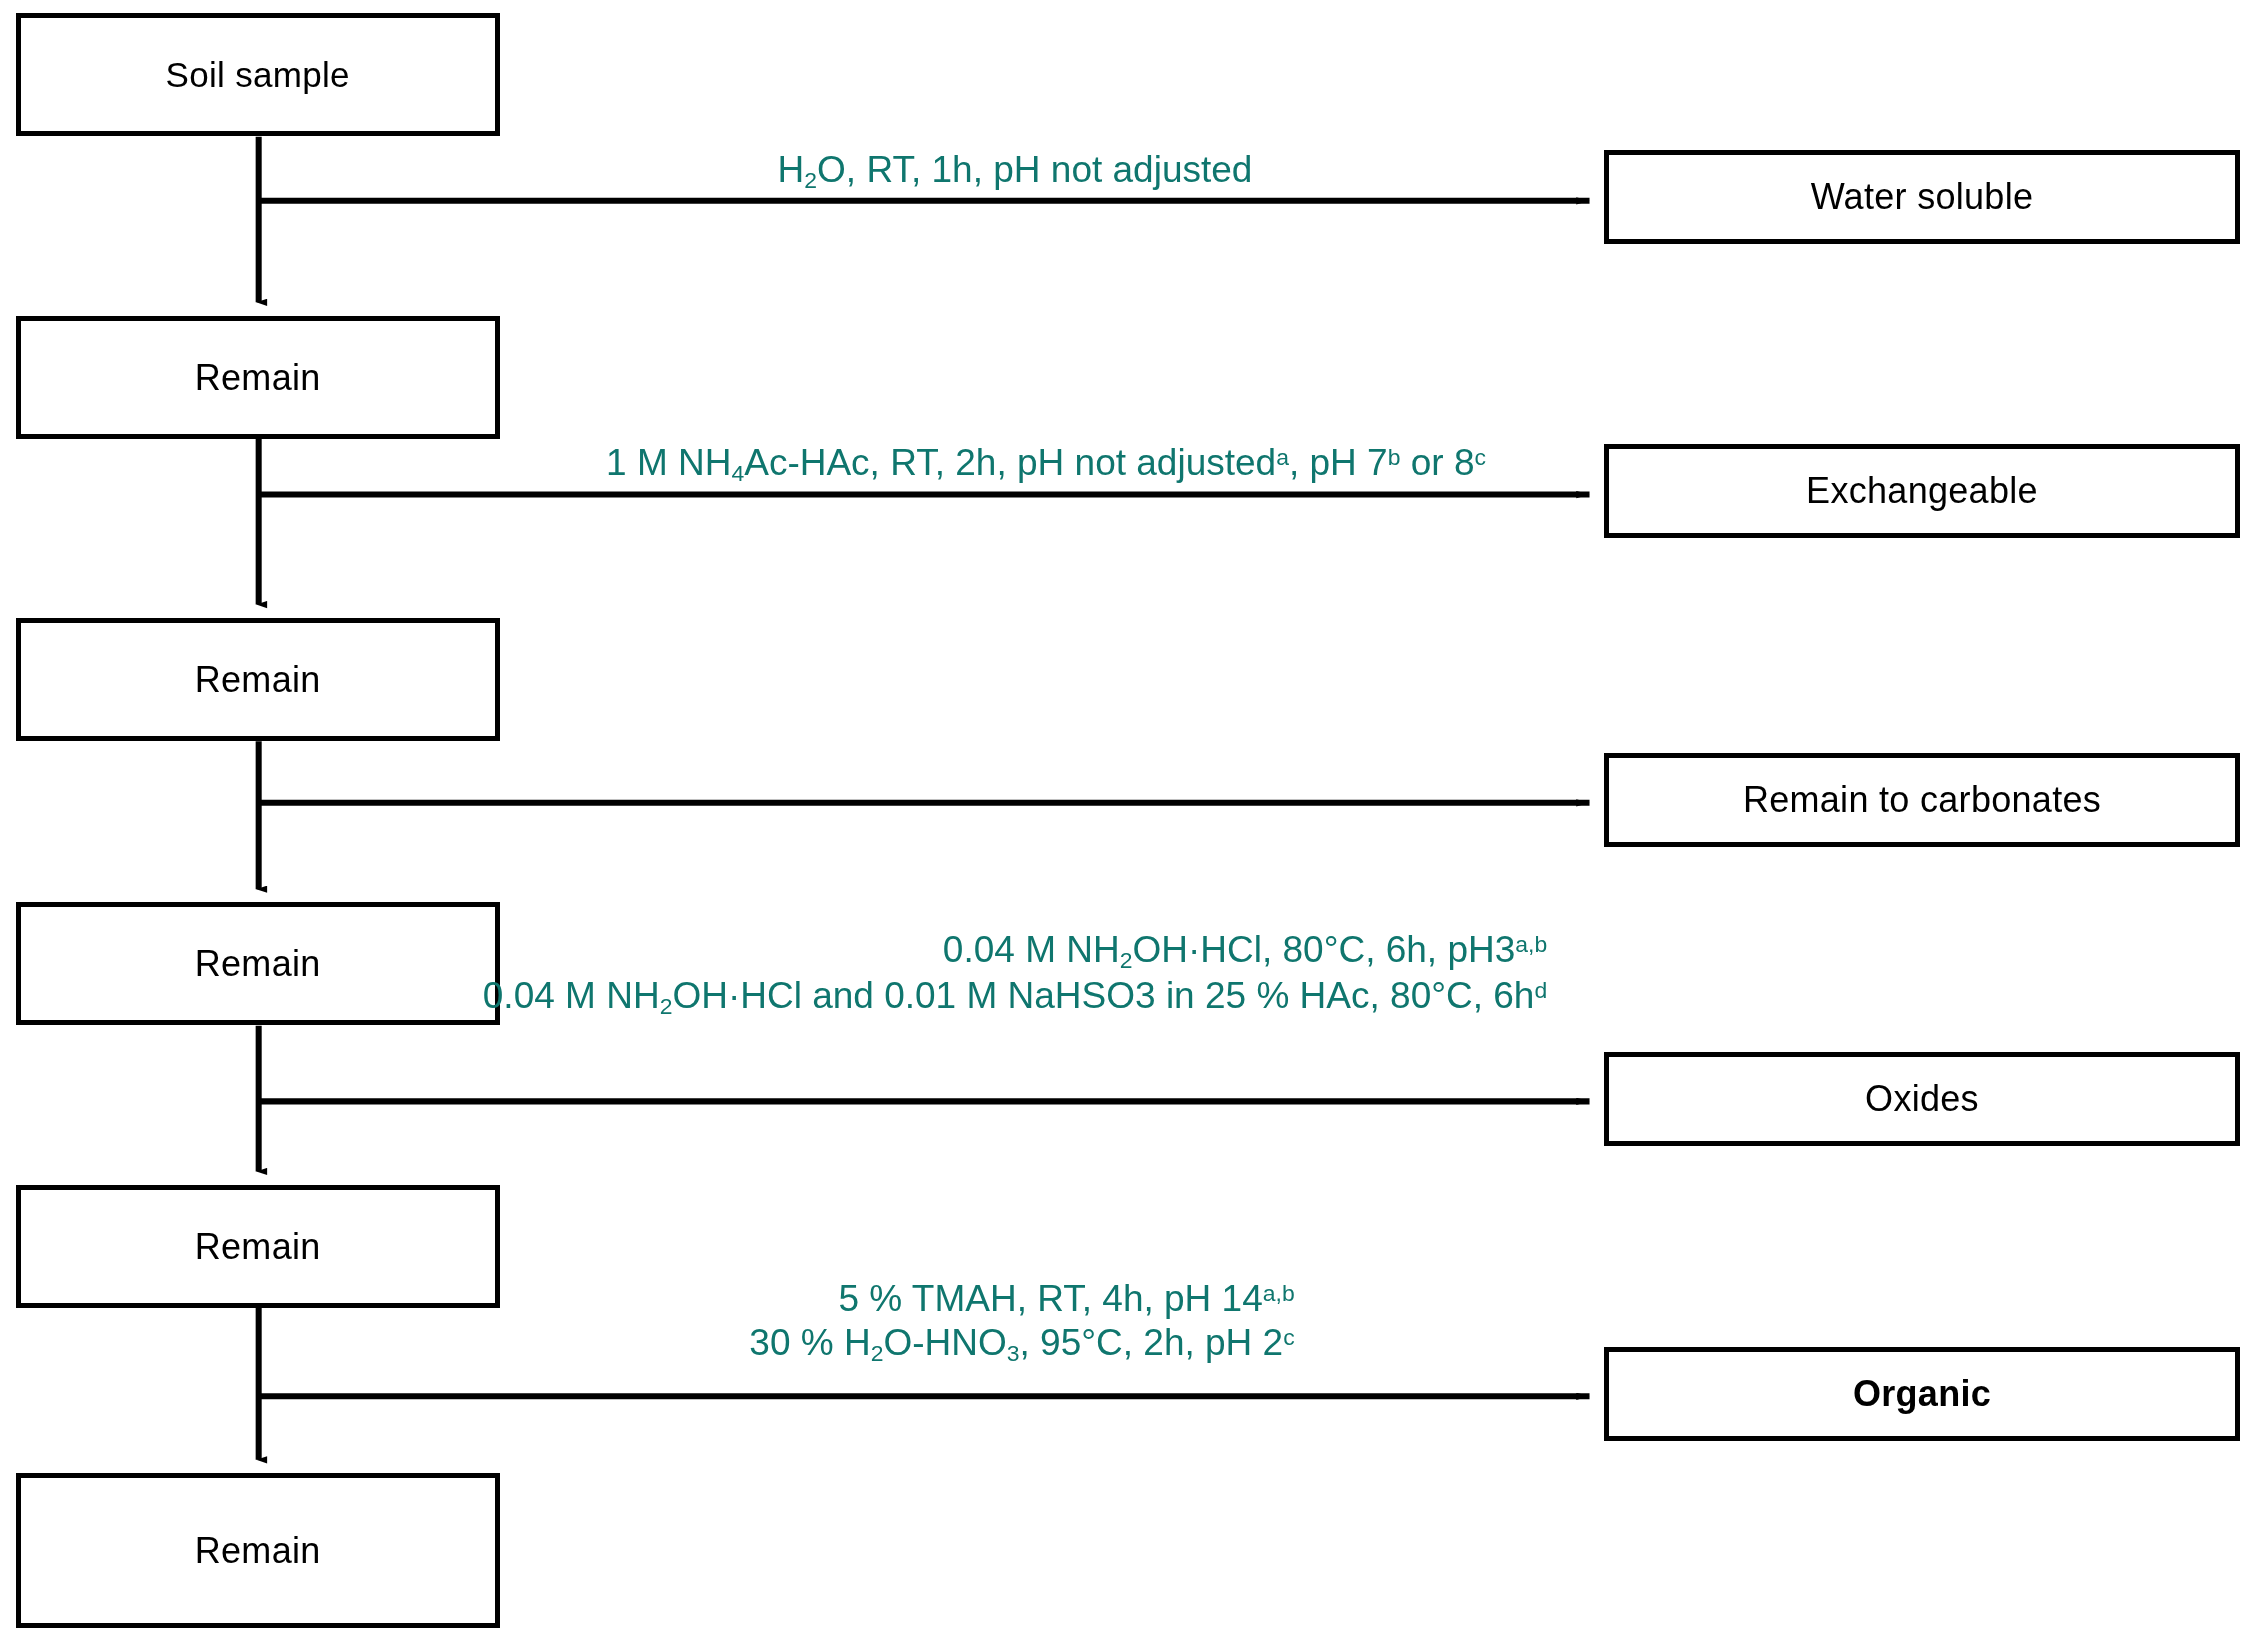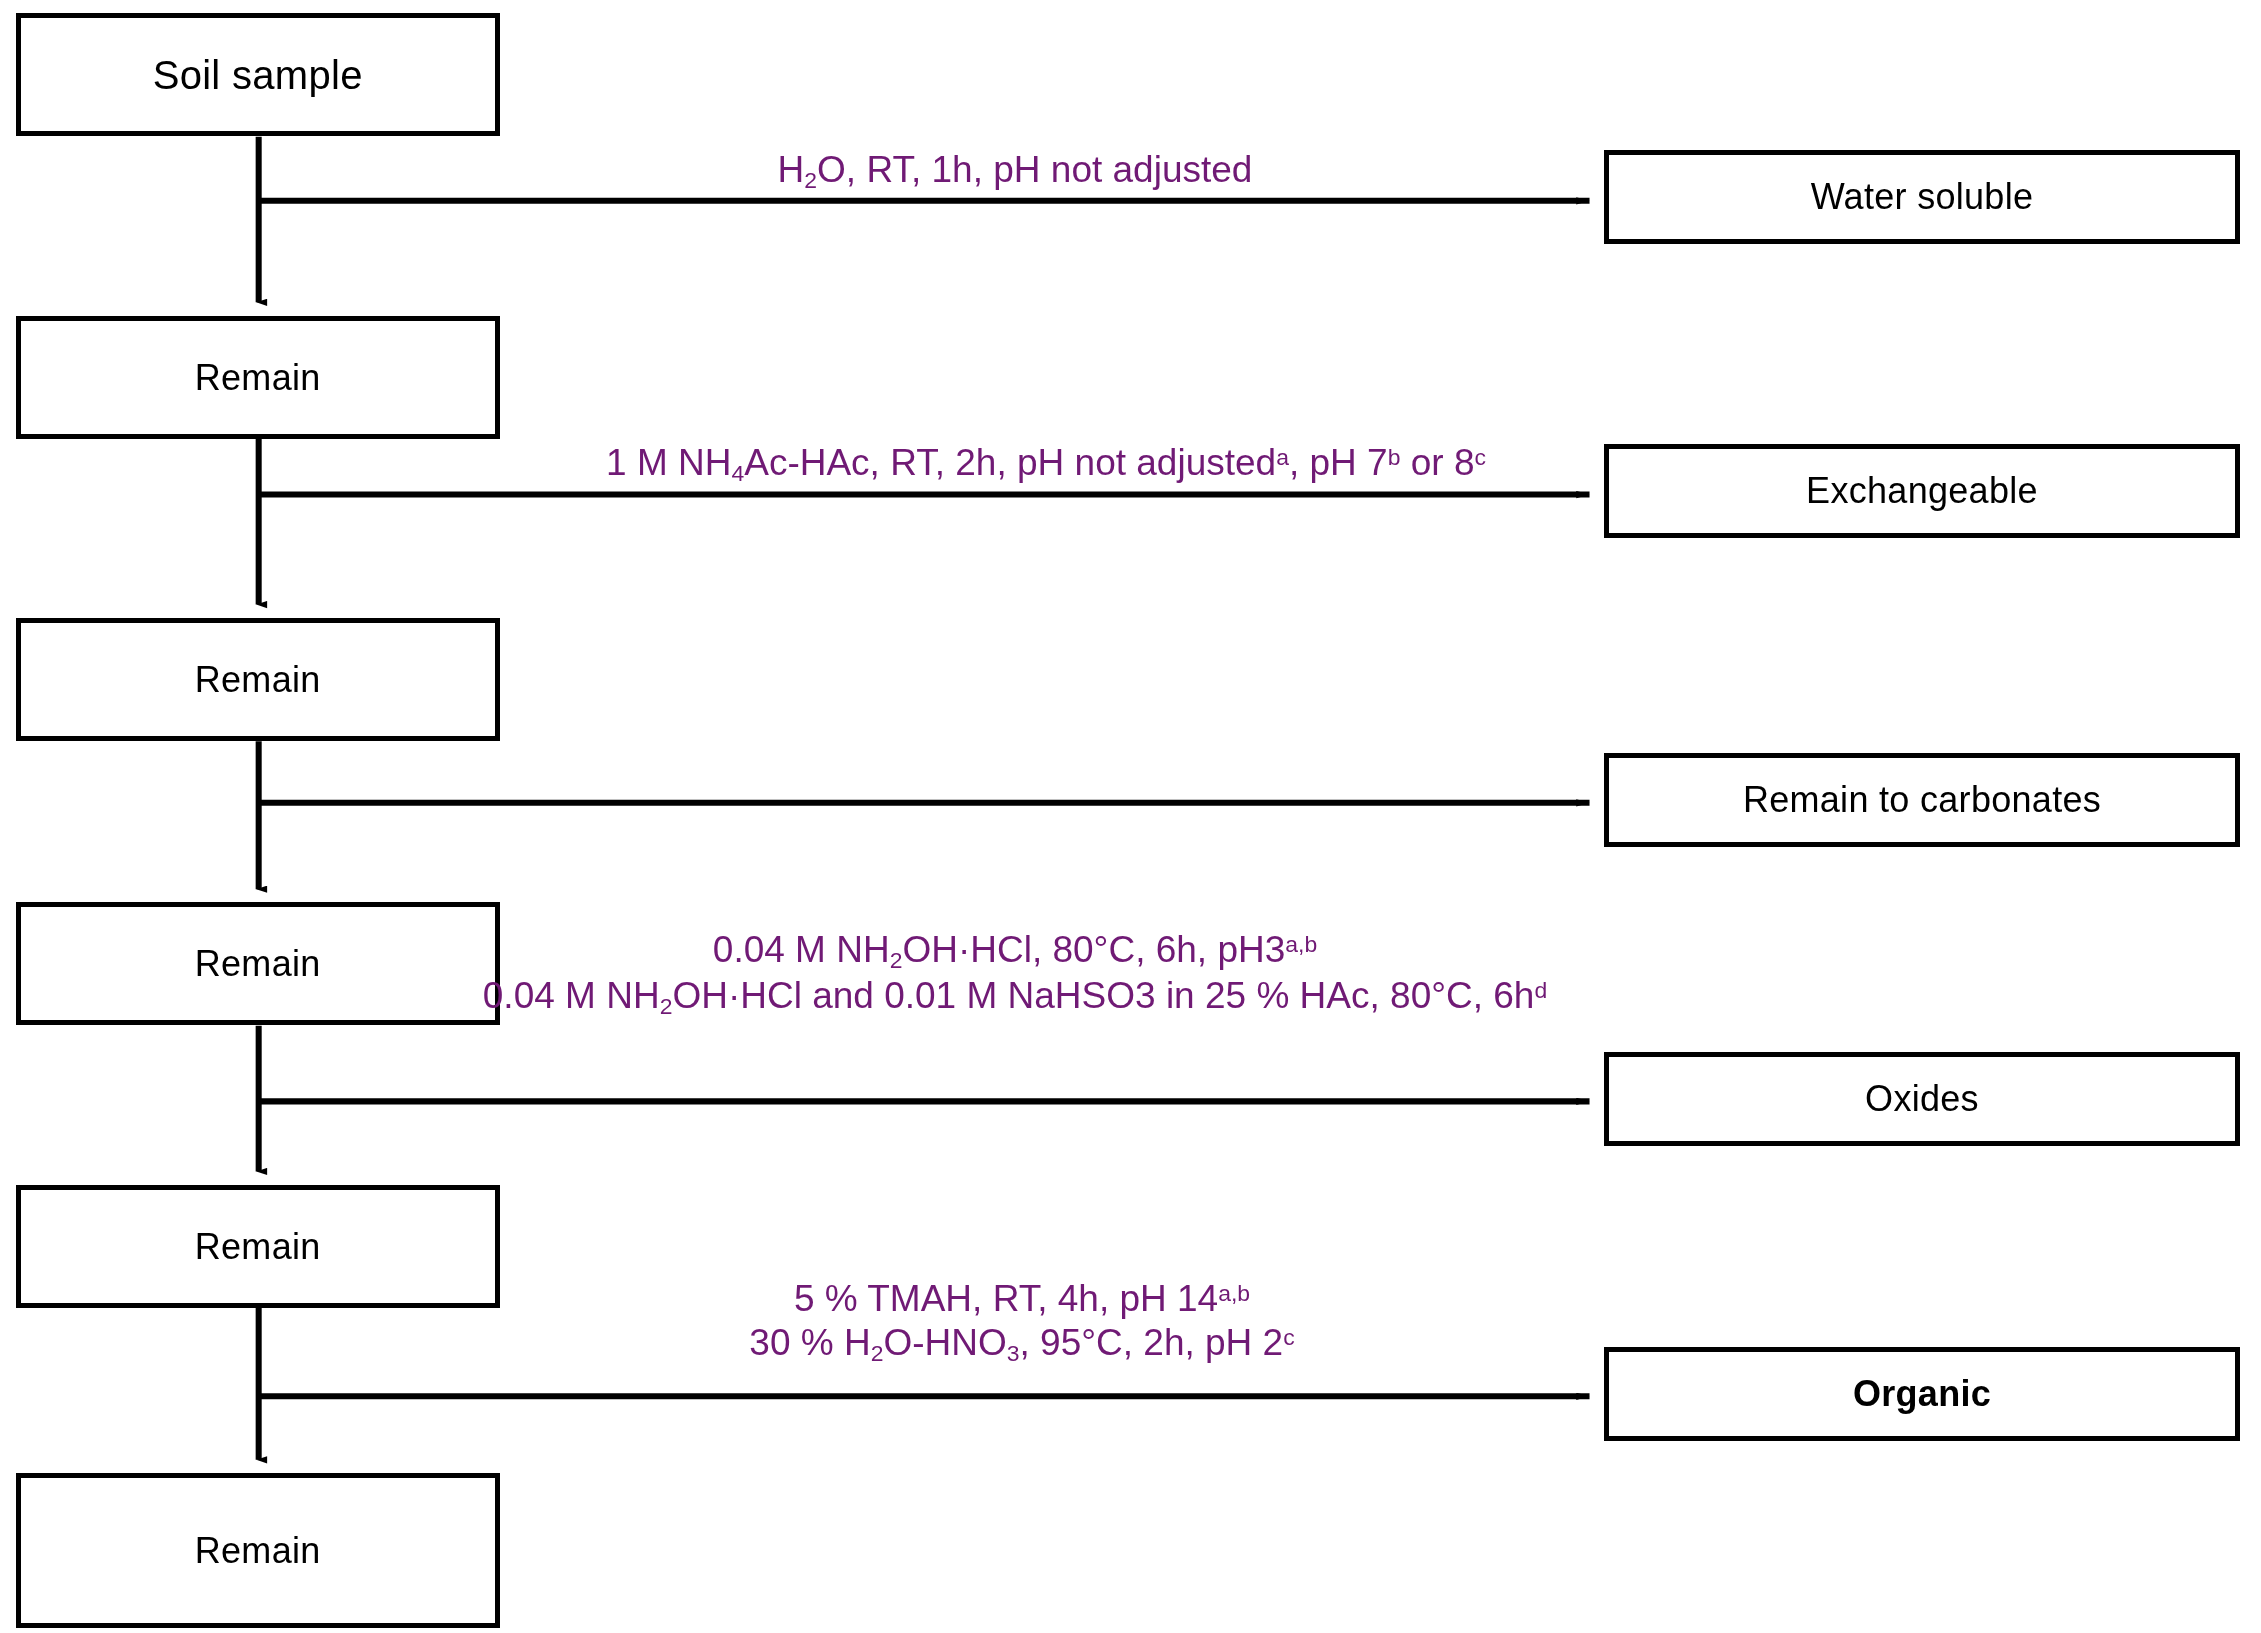--- a/index.html
+++ b/index.html
@@ -16,29 +16,29 @@
     align-items:center;
     justify-content:center;
   }
   .node .nlabel{
     font-size:36px;
     color:#000;
     line-height:1;
     white-space:nowrap;
     letter-spacing:0.3px;
   }
-  .node.big .nlabel{font-size:40px;text-align:right;}
+  .node.big .nlabel{font-size:35px;text-align:right;}
 
   .edgelabel{
     position:absolute;
-    color:#701a75;
+    color:#0f766e;
     font-size:37px;
     line-height:1.18;
     white-space:nowrap;
-    text-align:center;
+    text-align:right;
     transform:translateX(-50%);
   }
   .edgelabel .ln{display:block;}
   sub{font-size:0.62em;vertical-align:-0.28em;}
   sup{font-size:0.62em;vertical-align:0.45em;}
 </style>
 </head>
 <body>
 
 <div id="stage">

